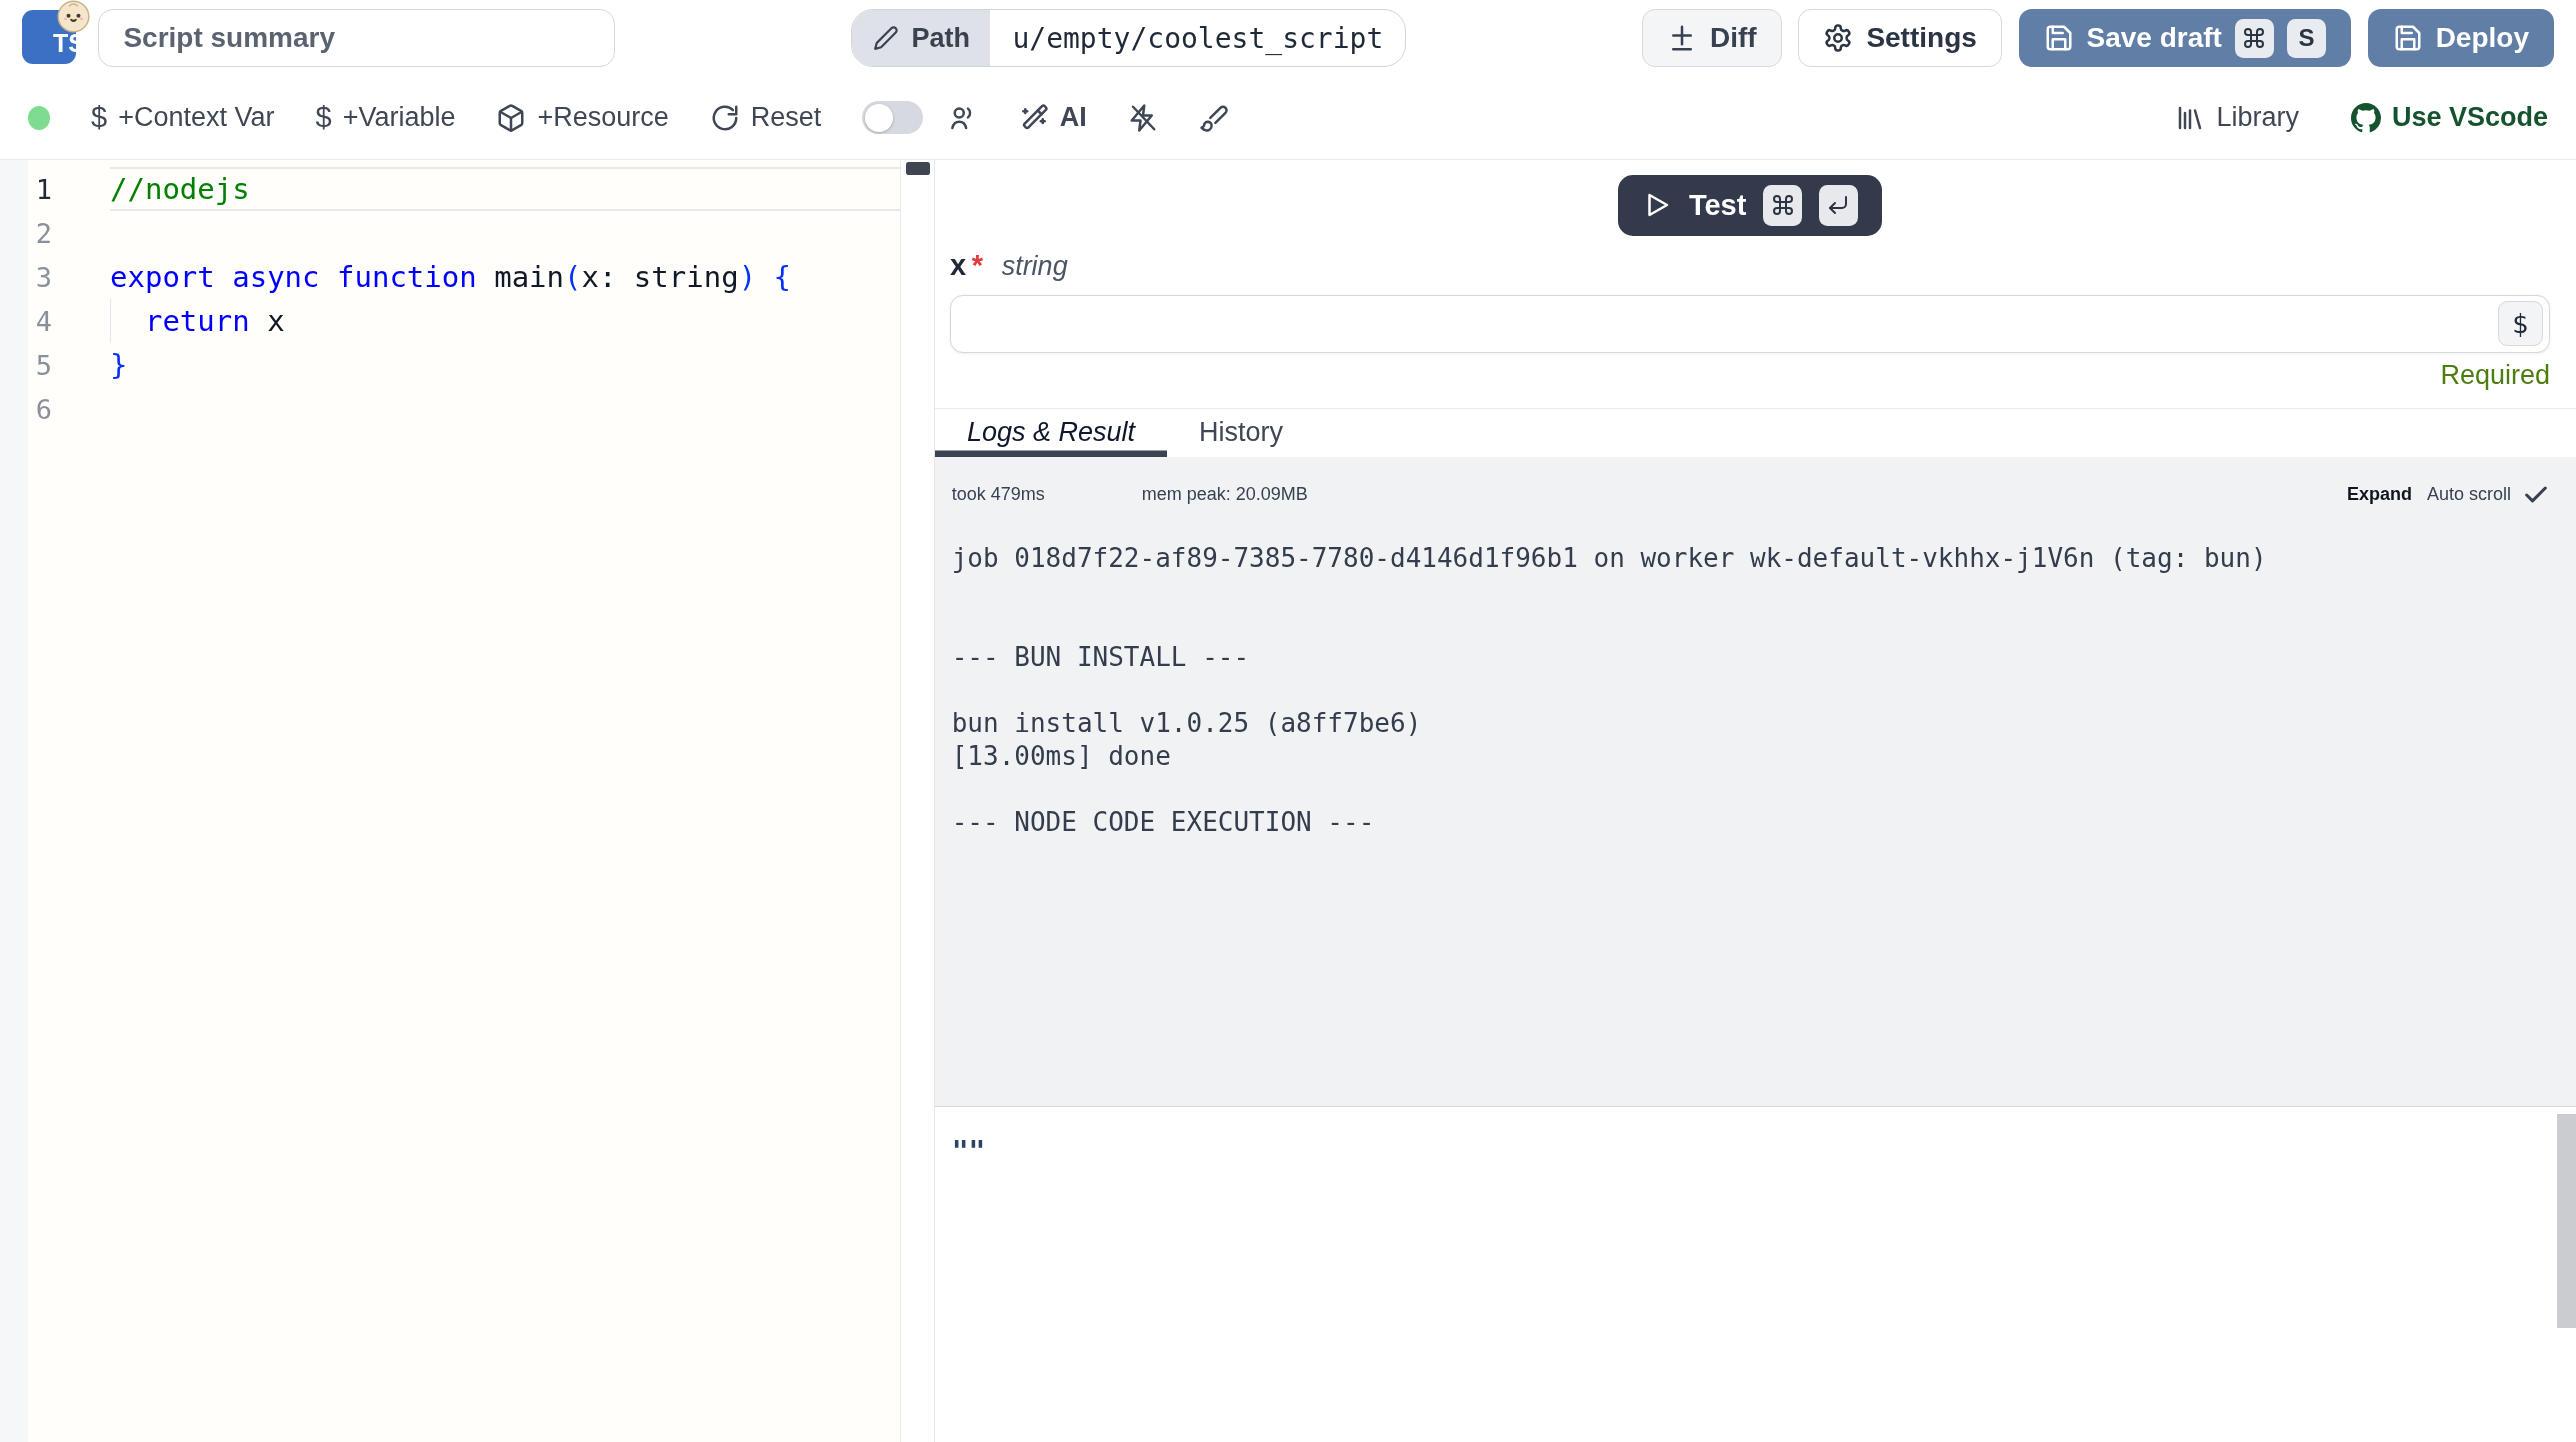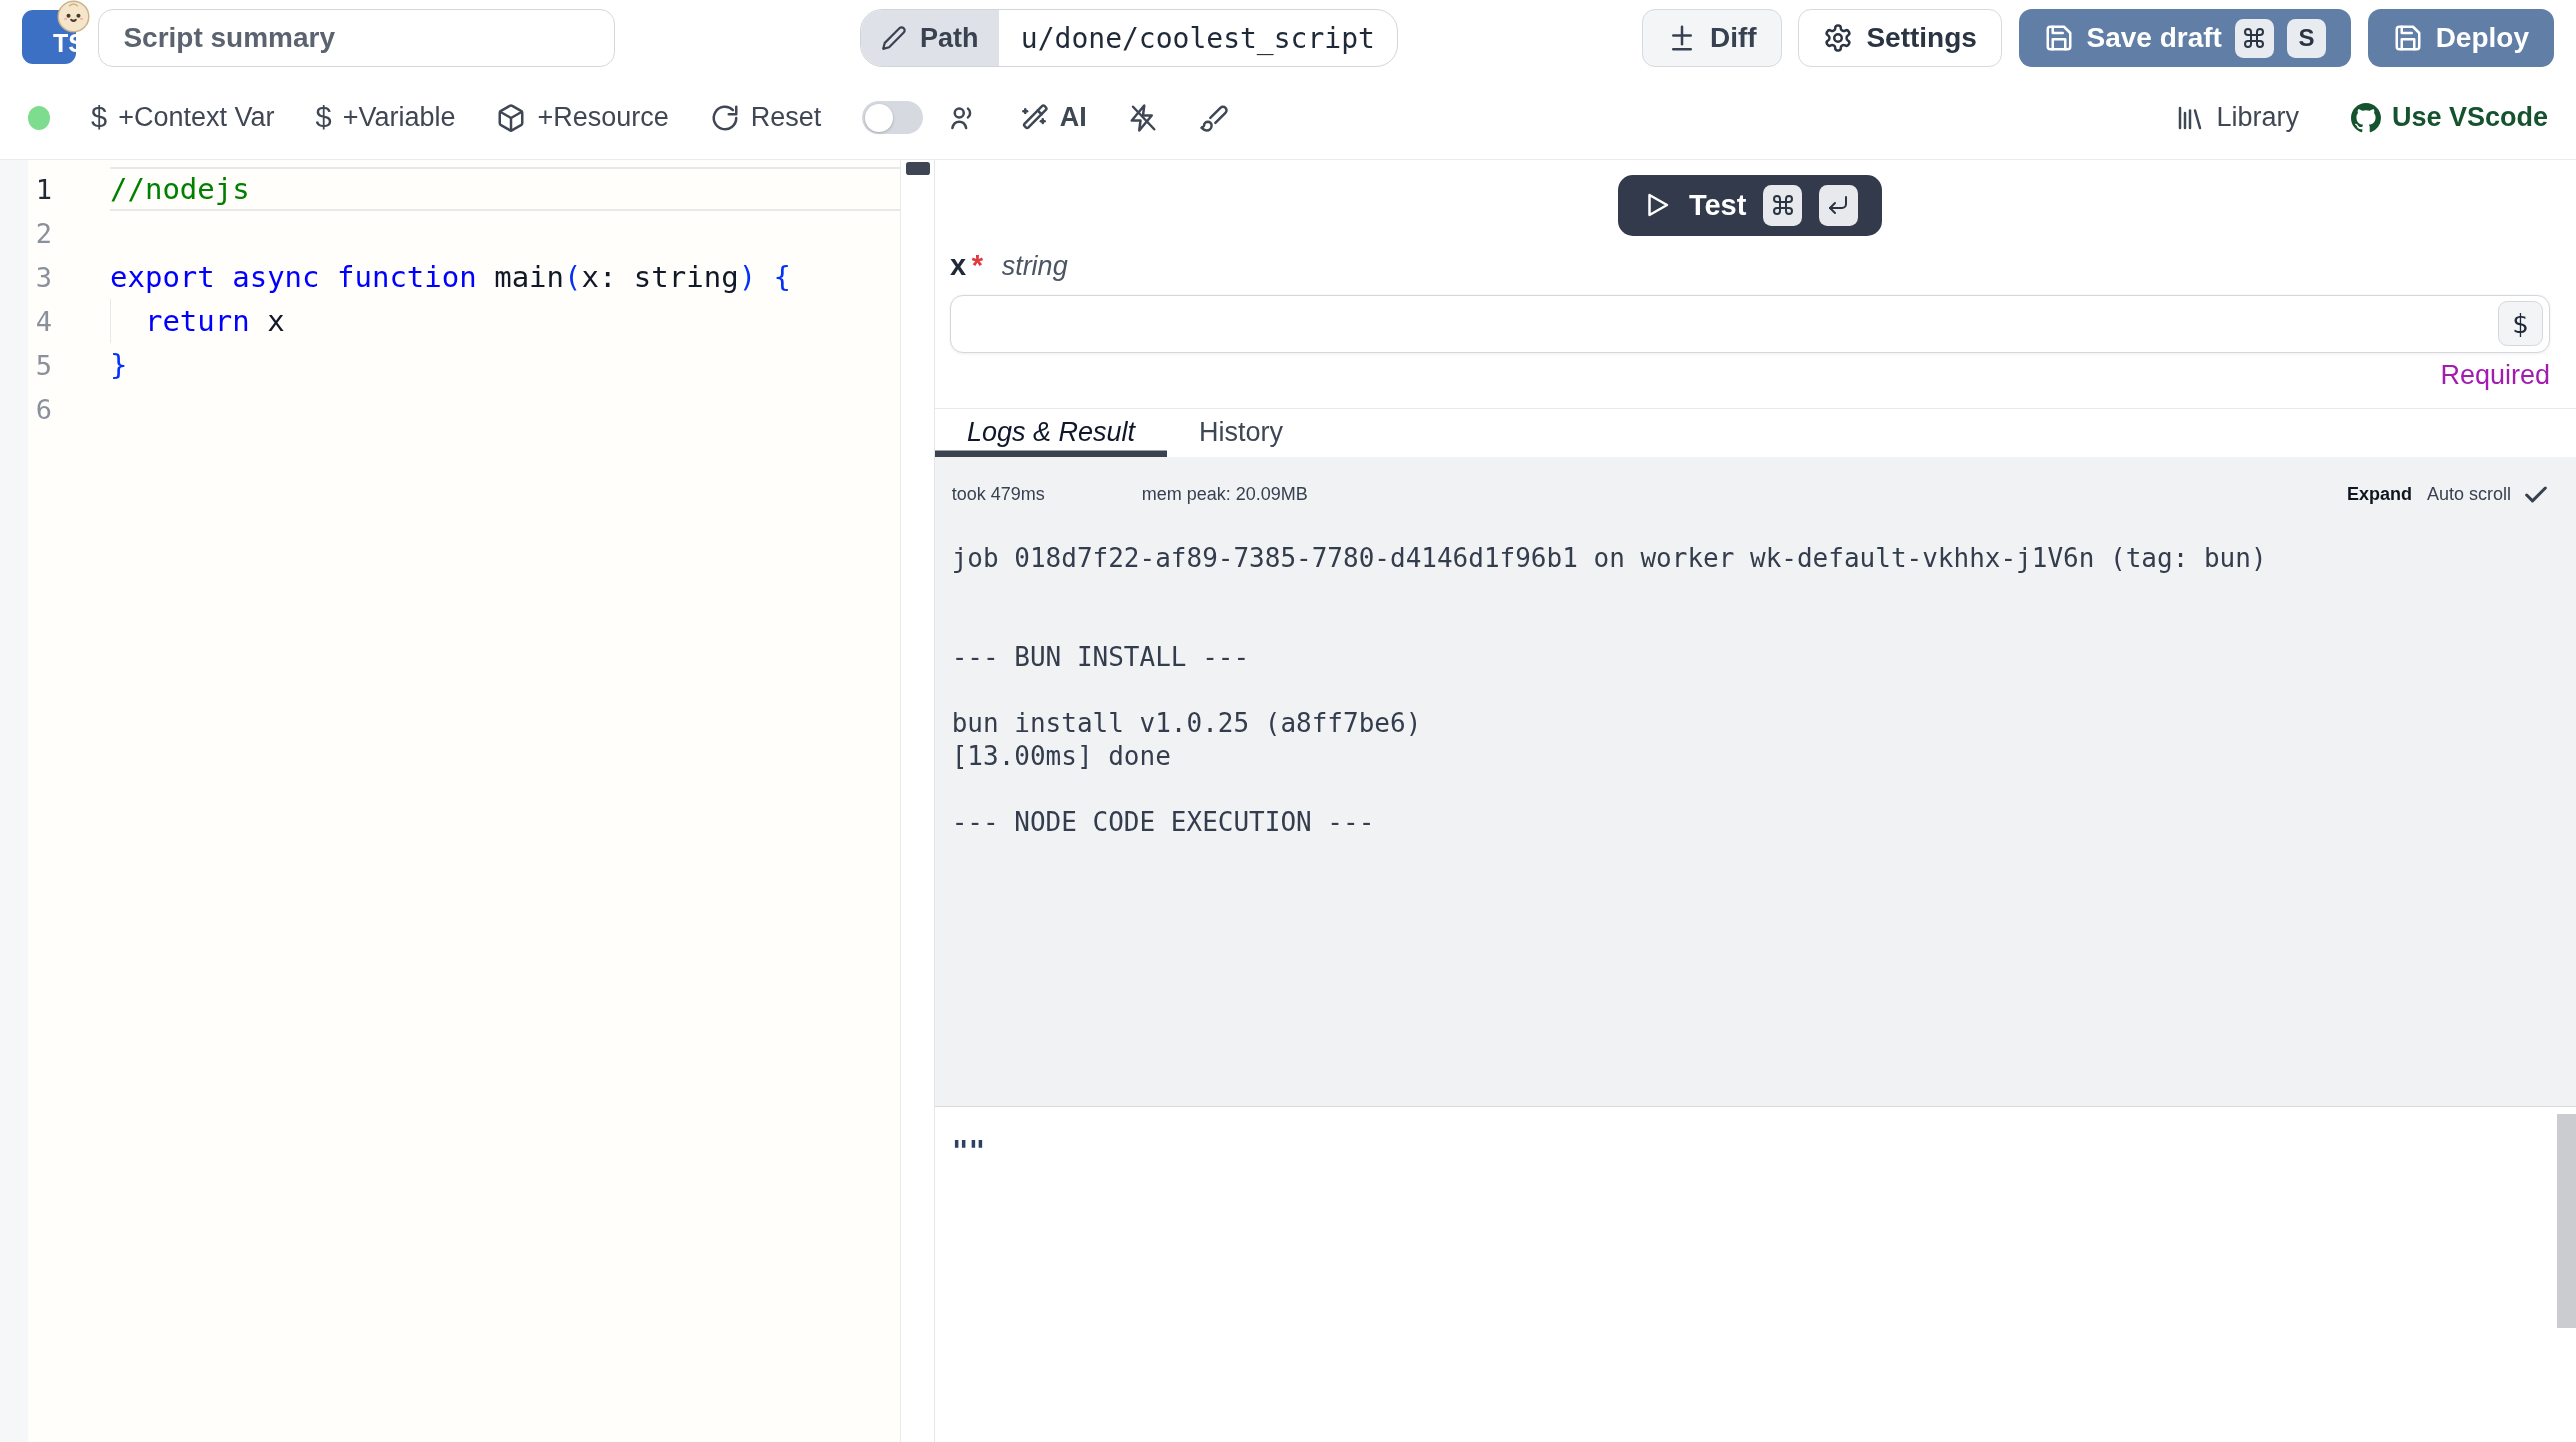--- a/index.html
+++ b/index.html
@@ -71,21 +71,21 @@
   .arg-name { font-weight:700; color:#1f2937; }
   .arg-star { color:#e0383e; font-weight:700; }
   .arg-type { font-style:italic; color:#4b5563; font-size:27px; margin-left:13px; }
   .arg-input-wrap { margin-top:13px; position:relative; height:58px; }
   .arg-input { width:100%; height:100%; border:1.9px solid #d4d7dc; border-radius:13px;
     box-shadow:0 0.9px 2.8px rgba(0,0,0,.07); outline:none; font-size:28px; padding:0 74px 0 18.6px;
     font-family:"Liberation Sans",sans-serif; }
   .dollar-btn { position:absolute; right:7.4px; top:6.5px; width:45px; height:45px; border:1.9px solid #d4d7dc;
     border-radius:9.3px; background:#f3f4f6; display:flex; align-items:center; justify-content:center;
     font-size:27px; color:#1f2937; cursor:pointer; font-family:"DejaVu Sans Mono",monospace; }
-  .required { text-align:right; color:#a21caf; font-size:27px; margin-top:7.4px; }
+  .required { text-align:right; color:#4d7c0f; font-size:27px; margin-top:7.4px; }
 
   .tabs { margin-top:16.7px; display:flex; border-top:1.9px solid #e7e9ec; }
   .tab { padding:0 32px; height:48px; display:flex; align-items:center; font-size:27px;
     color:#3f4754; cursor:pointer; }
   .tab.active { color:#0f172a; box-shadow: inset 0 -6.5px 0 #3b4350; font-style: italic; }
 
   .logs-panel { height:649px; flex:none; background:#f1f2f4; overflow:hidden; }
   .logs-header { display:flex; align-items:center; padding:24px 26px 0 16.7px; font-size:18px; color:#374151; }
   .logs-header .mem { margin-left:97px; }
   .logs-header .right { margin-left:auto; display:flex; align-items:center; gap:15px; }
@@ -119,21 +119,21 @@
 
   <input class="summary-input" placeholder="Script summary" style="">
 
   <div class="path-chip">
     <div class="path-left">
       <svg class="ic" viewBox="0 0 24 24" style="width:26px;height:26px">
         <path d="M17 3a2.828 2.828 0 1 1 4 4L7.5 20.5 2 22l1.5-5.5L17 3z"></path>
       </svg>
       <span>Path</span>
     </div>
-    <div class="path-right">u/done/coolest_script</div>
+    <div class="path-right">u/empty/coolest_script</div>
   </div>
 
   <div class="hbuttons">
     <button class="btn light">
       <svg class="ic" viewBox="0 0 24 24">
         <path d="M12 3v14"></path>
           <path d="M5 10h14"></path>
           <path d="M5 21h14"></path>
       </svg>
       <span>Diff</span>

